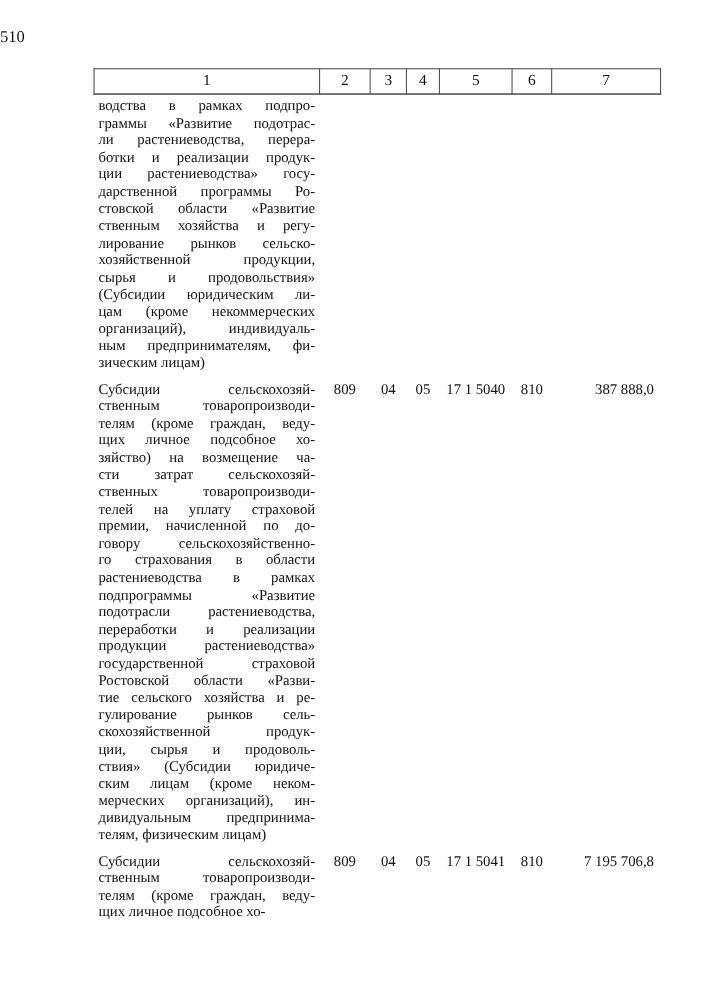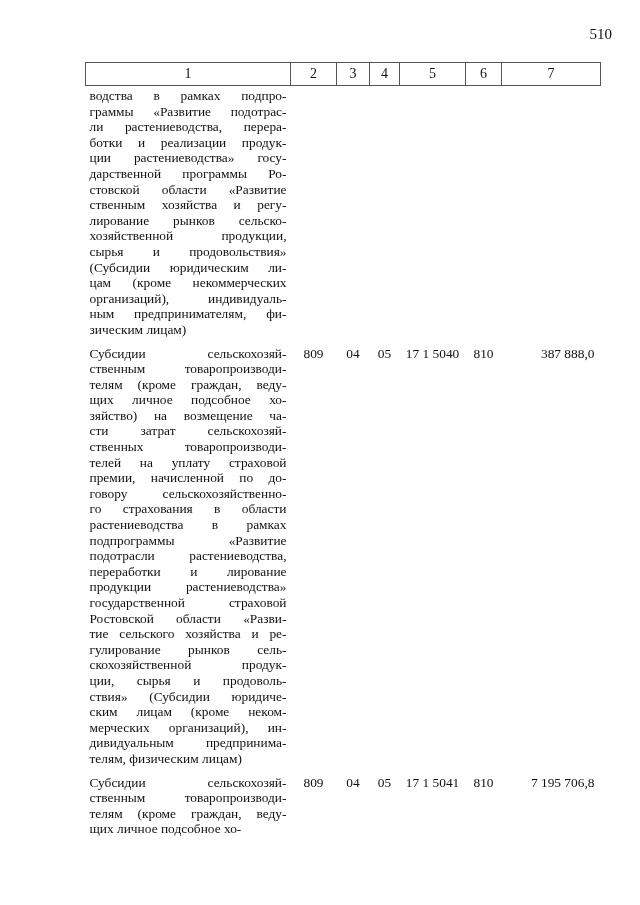--- a/index.html
+++ b/index.html
@@ -1,18 +1,18 @@
 <!DOCTYPE html>
 <html><head>
 <meta charset="utf-8">
 <style>
   html, body { margin: 0; padding: 0; background: #ffffff; }
   body { width: 640px; height: 905px; position: relative; overflow: hidden;
          font-family: "Liberation Serif", "DejaVu Serif", serif; color: #111; }
-  .page-number { position: absolute; top: 26px; left: 0; width: 612px; text-align: right; font-size: 15px; }
+  .page-number { position: absolute; top: 26px; left: 0; width: 612px; text-align: left; font-size: 15px; }
   table.budget { position: absolute; top: 62px; left: 85px; border-collapse: collapse; table-layout: fixed; width: 515px; font-size: 13.4px; }
   table.budget col.c1 { width: 205px; }
   table.budget col.c2 { width: 46px; }
   table.budget col.c3 { width: 33px; }
   table.budget col.c4 { width: 30px; }
   table.budget col.c5 { width: 66px; }
   table.budget col.c6 { width: 36px; }
   table.budget col.c7 { width: 99px; }
   thead th { border: 1px solid #555; font-weight: normal; height: 22px; padding: 0; text-align: center; font-size: 14px; }
   tbody td { vertical-align: top; padding: 0; line-height: 15.6px; }
@@ -86,21 +86,21 @@
           <span class="line">зяйство) на возмещение ча-</span>
           <span class="line">сти затрат сельскохозяй-</span>
           <span class="line">ственных товаропроизводи-</span>
           <span class="line">телей на уплату страховой</span>
           <span class="line">премии, начисленной по до-</span>
           <span class="line">говору сельскохозяйственно-</span>
           <span class="line">го страхования в области</span>
           <span class="line">растениеводства в рамках</span>
           <span class="line">подпрограммы «Развитие</span>
           <span class="line">подотрасли растениеводства,</span>
-          <span class="line">переработки и лирование</span>
+          <span class="line">переработки и реализации</span>
           <span class="line">продукции растениеводства»</span>
           <span class="line">государственной страховой</span>
           <span class="line">Ростовской области «Разви-</span>
           <span class="line">тие сельского хозяйства и ре-</span>
           <span class="line">гулирование рынков сель-</span>
           <span class="line">скохозяйственной продук-</span>
           <span class="line">ции, сырья и продоволь-</span>
           <span class="line">ствия» (Субсидии юридиче-</span>
           <span class="line">ским лицам (кроме неком-</span>
           <span class="line">мерческих организаций), ин-</span>

